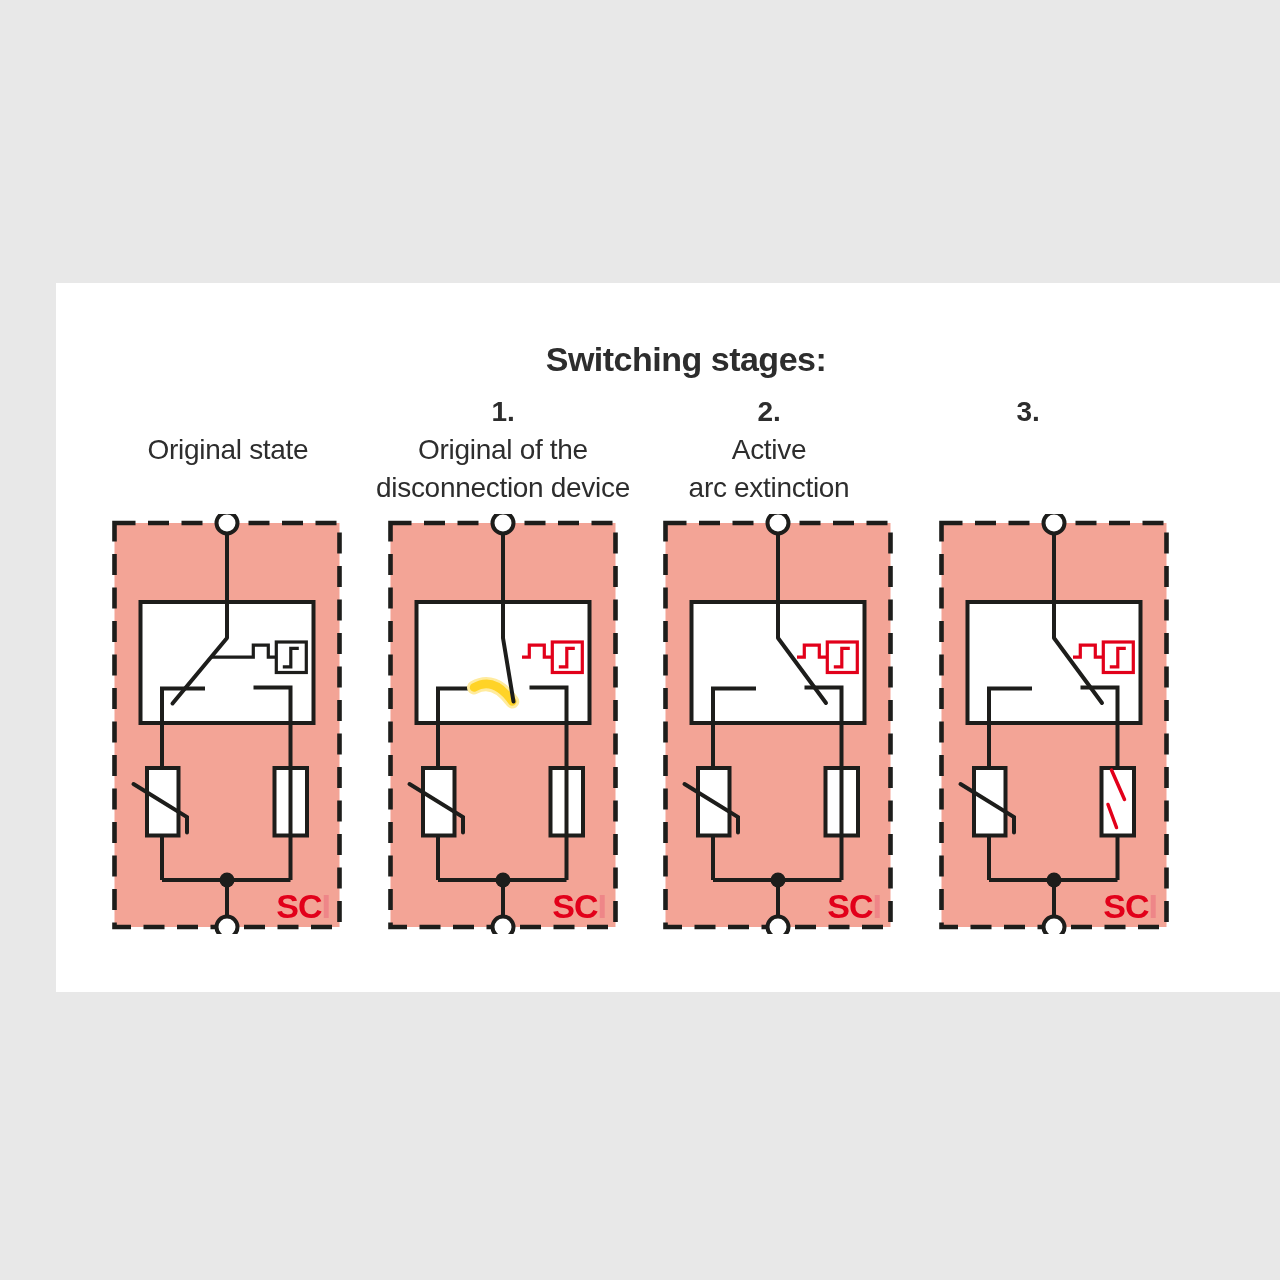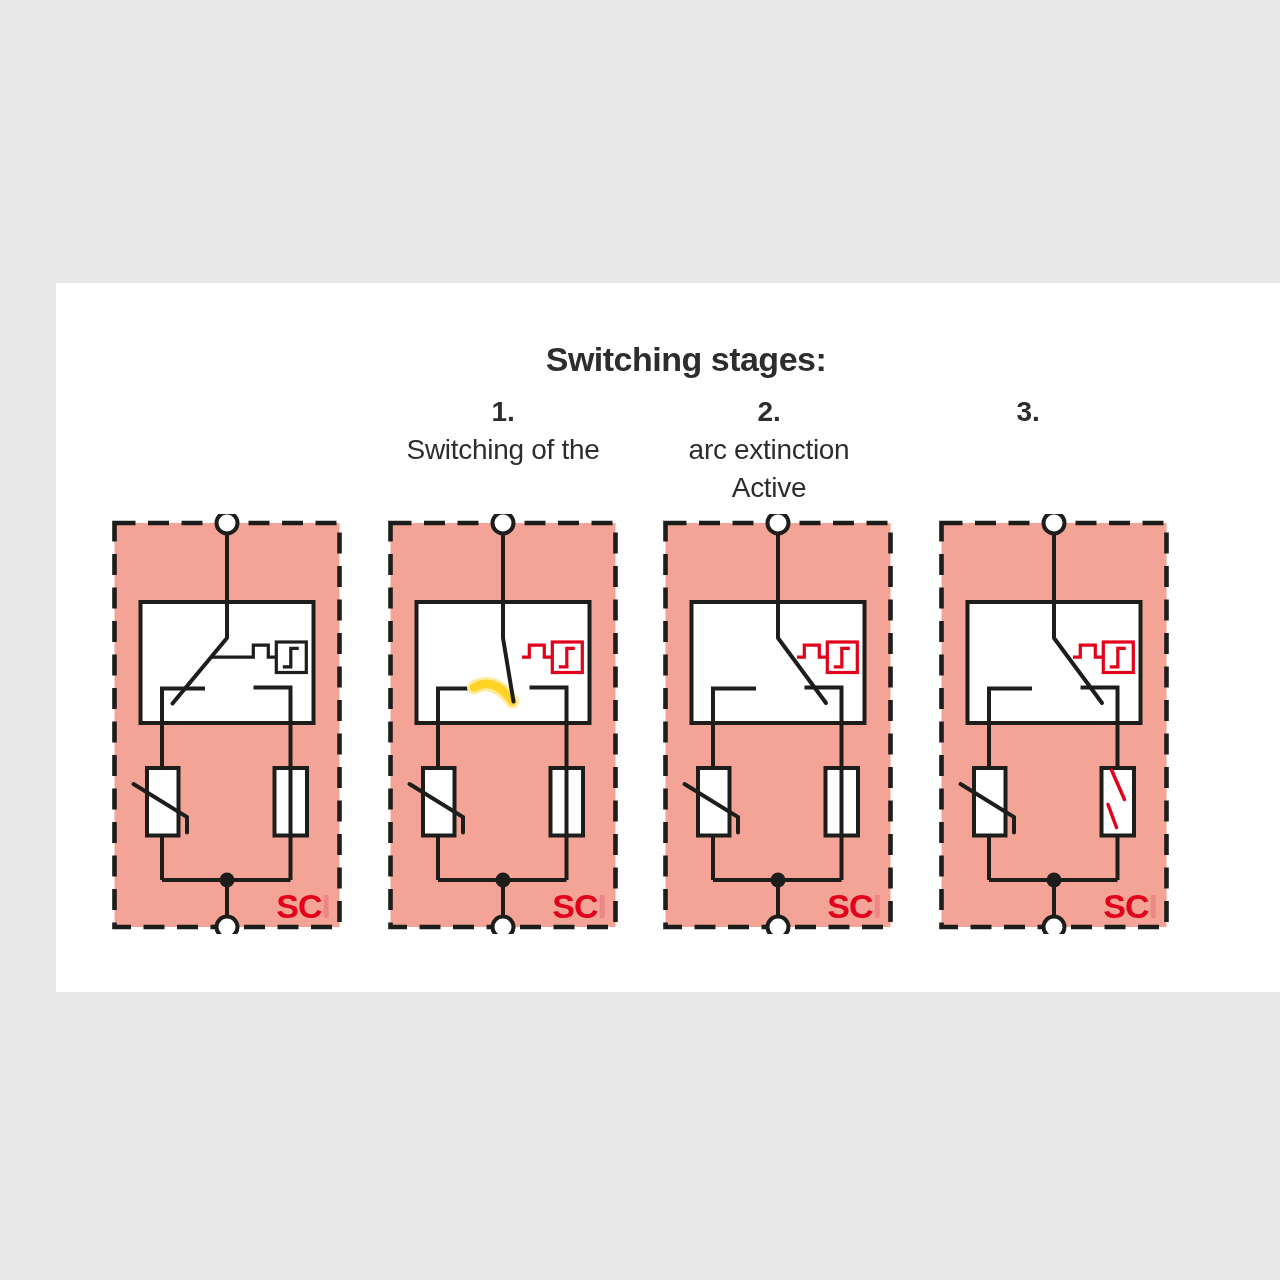--- a/index.html
+++ b/index.html
@@ -44,30 +44,32 @@
 </style>
 </head>
 <body>
 
 <div class="card">
 
   <div class="title">Switching stages:</div>
 
   <div class="hdr" style="left:27px">
     <div class="num"></div>
+    <div class="lbl">Original state</div>
     <div class="lbl"></div>
   </div>
   <div class="hdr" style="left:302px">
     <div class="num">1.</div>
-    <div class="lbl">Switching of the</div>
+    <div class="lbl">Original of the</div>
+    <div class="lbl">disconnection device</div>
   </div>
   <div class="hdr" style="left:568px">
     <div class="num">2.</div>
+    <div class="lbl">Active</div>
     <div class="lbl">arc extinction</div>
-    <div class="lbl">Active</div>
   </div>
   <div class="hdr" style="left:827px">
     <div class="num">3.</div>
   </div>
 
   <svg class="stage-svg" style="left:56px" viewBox="0 0 230 420">
     <rect class="pink" x="2.5" y="9" width="225" height="404"></rect>
     <line class="ln" x1="115" y1="19" x2="115" y2="124"></line>
     <rect class="wbox" x="28.5" y="88" width="173" height="121"></rect>
     <line class="ln" x1="115" y1="88" x2="115" y2="124"></line>

